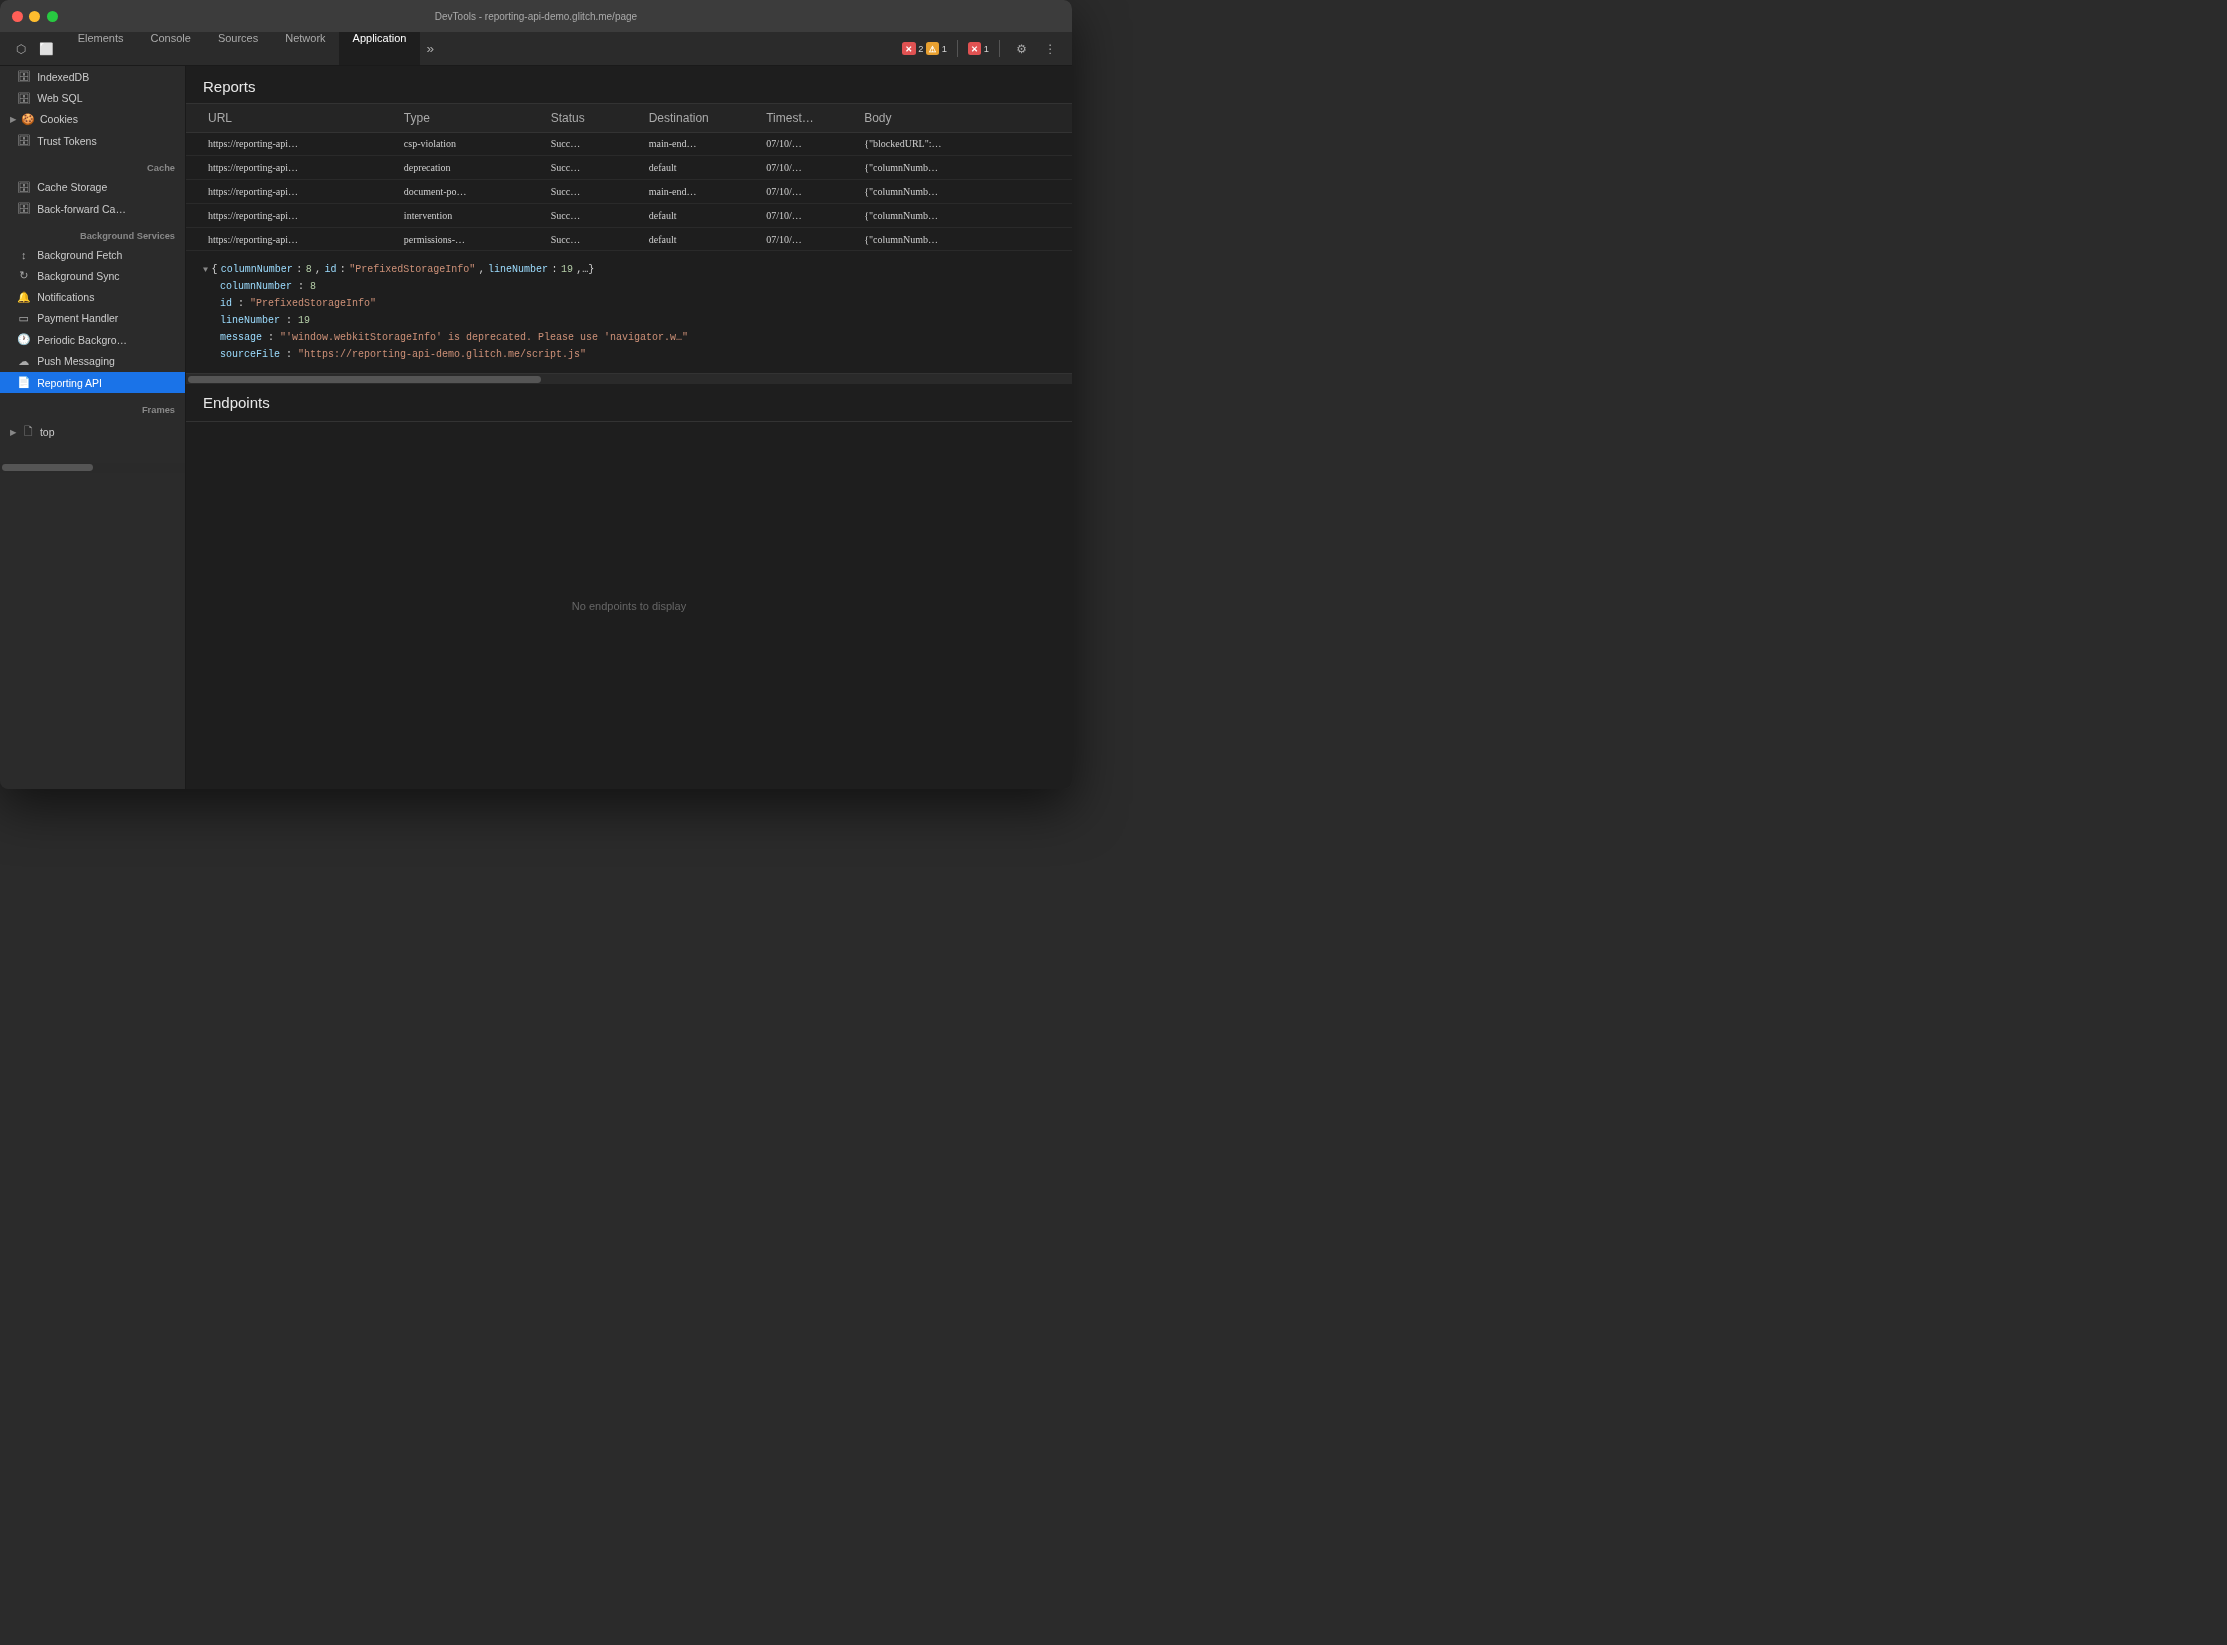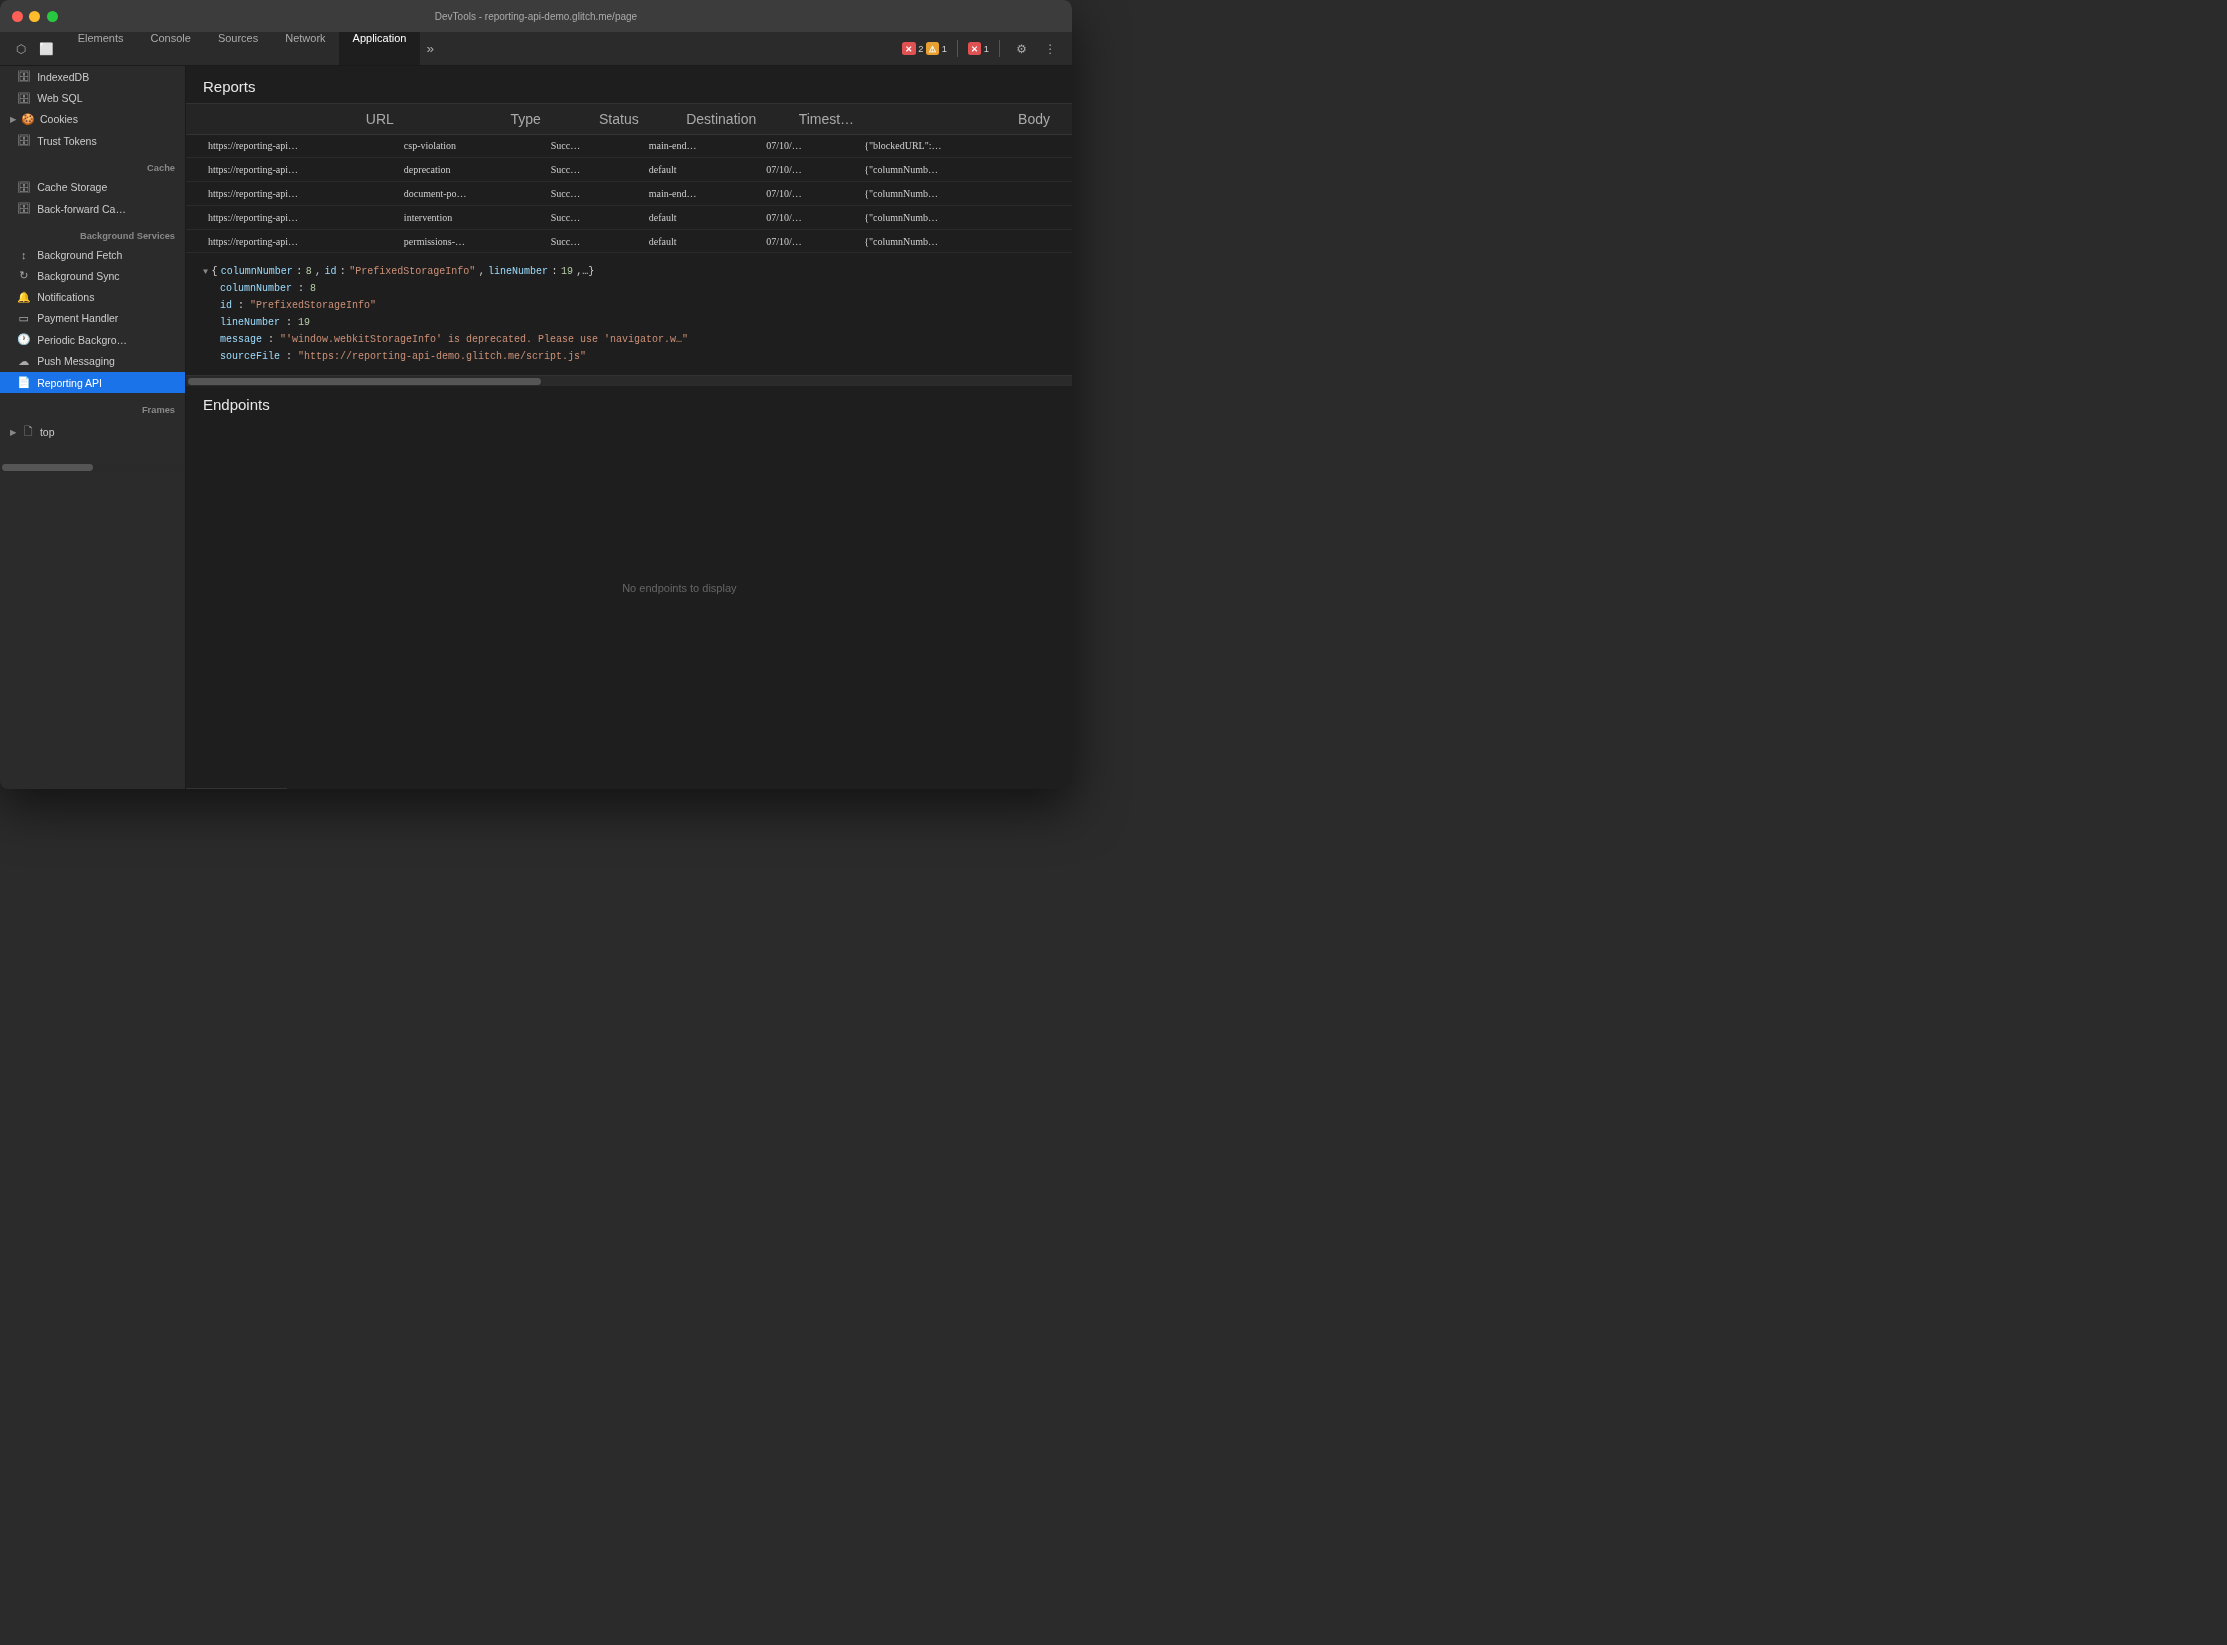--- a/index.html
+++ b/index.html
@@ -220,24 +220,24 @@
     }
     .table-header {
       display: grid;
       grid-template-columns: 2fr 1.5fr 1fr 1.2fr 1fr 2fr;
       background: #252525;
       border-bottom: 0.8px solid #333;
       padding: 0 17px;
     }
     .th {
       padding: 6.7px 5px;
-      font-size: 14px;
+      font-size: 12px;
       font-weight: 500;
       color: #aaa;
-      text-align: right;
+      text-align: left;
     }
     .table-row {
       display: grid;
       grid-template-columns: 2fr 1.5fr 1fr 1.2fr 1fr 2fr;
       border-bottom: 0.8px solid #2a2a2a;
       padding: 0 17px;
       cursor: pointer;
     }
     .td {
       padding: 5.9px 5px;
@@ -286,20 +286,21 @@
       height: 6.7px;
       width: 50%;
       background: #555;
       border-radius: 3.4px;
     }
 
     
     .endpoints-section {
       flex: 1;
       display: flex;
+      flex-direction: column;
       overflow: hidden;
     }
     .endpoints-header {
       padding: 10px 17px;
       font-size: 15px;
       font-weight: 500;
       color: #e8e8e8;
       border-bottom: 0.8px solid #333;
       flex-shrink: 0;
     }

